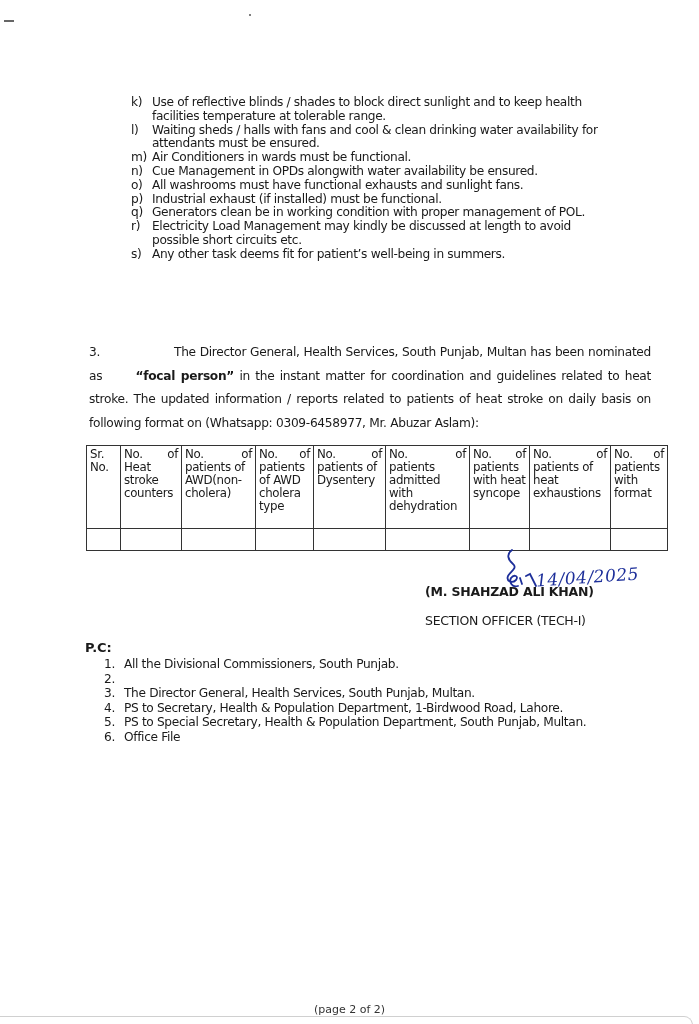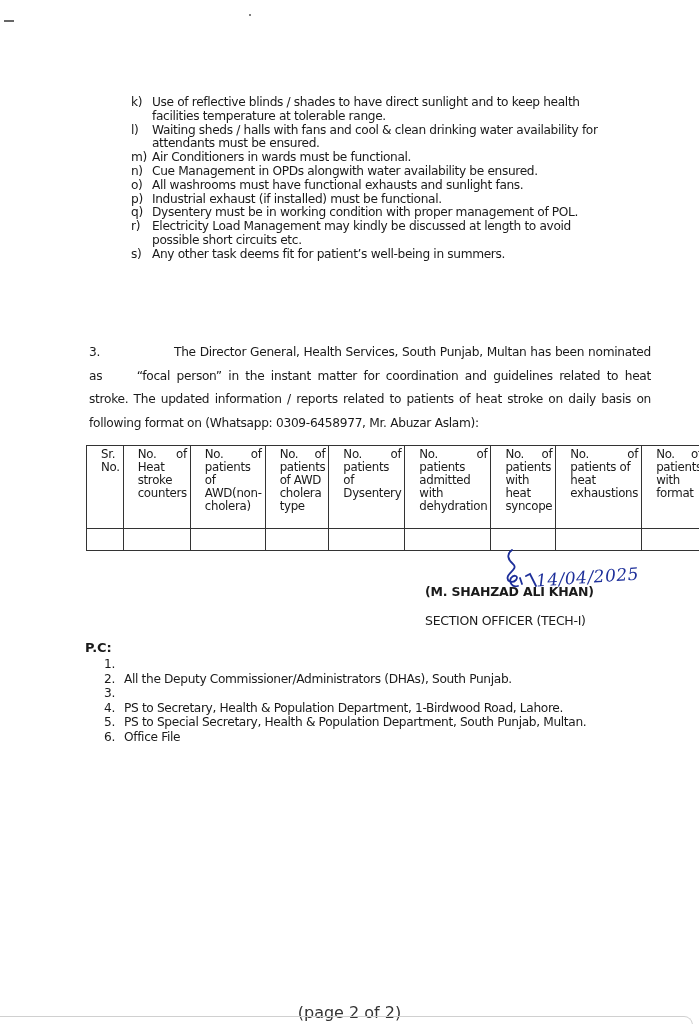--- a/index.html
+++ b/index.html
@@ -10,51 +10,51 @@
   .corner-dash { position: absolute; left: 4px; top: 20px; width: 10px; height: 2px; background: #666; }
   .speck { position: absolute; left: 249px; top: 14px; width: 2px; height: 2px; background: #555; border-radius: 1px; }
 
   .list { position: absolute; left: 131px; top: 96px; width: 480px; font-size: 12.2px; line-height: 13.8px; letter-spacing: -0.35px; }
   .list .item { display: flex; }
   .list .lbl { width: 21px; flex: none; }
   .list .txt { flex: 1; }
 
   .para { position: absolute; left: 89px; top: 341px; width: 562px; font-size: 12.2px; line-height: 23.7px; letter-spacing: -0.3px; text-align: justify; }
   .para .num { display: inline-block; width: 85px; }
-  .para b { font-weight: normal; margin-left: 28px; }
+  .para b { font-weight: bold; margin-left: 28px; }
 
   table.fmt { position: absolute; left: 86px; top: 445px; border-collapse: collapse; font-size: 11.8px; line-height: 13px; letter-spacing: -0.3px; }
-  table.fmt td { border: 1px solid #333; vertical-align: top; padding: 2px 3px 1px 14px; }
+  table.fmt td { border: 1px solid #333; vertical-align: top; padding: 2px 3px 1px 3px; }
   table.fmt tr.hdr td { height: 79px; }
   table.fmt tr.blank td { height: 18px; }
   .jtop { display: flex; justify-content: space-between; }
 
   .sig-scribble { position: absolute; left: 500px; top: 548px; width: 40px; height: 45px; }
   .sig-date { position: absolute; left: 536px; top: 567px; font-family: "DejaVu Serif", serif; font-style: italic; font-size: 17px; color: #1d2f9a; letter-spacing: 0.5px; transform: rotate(-4deg); }
   .sig-name { position: absolute; left: 425px; top: 584px; font-size: 12.5px; font-weight: bold; letter-spacing: -0.2px; }
   .sig-title { position: absolute; left: 425px; top: 613px; font-size: 12.5px; letter-spacing: -0.3px; text-align: right; }
 
   .pc-head { position: absolute; left: 85px; top: 640px; font-size: 13px; font-weight: bold; }
   .pc-list { position: absolute; left: 104px; top: 657px; font-size: 12.2px; line-height: 14.5px; letter-spacing: -0.35px; }
   .pc-list .item { display: flex; }
   .pc-list .n { width: 20px; flex: none; }
 
-  .footer { position: absolute; left: 0; right: 0; top: 1003px; text-align: center; font-size: 16px; color: #333; }
+  .footer { position: absolute; left: 0; right: 0; top: 1003px; text-align: center; font-size: 11px; color: #333; }
   .footer-line { position: absolute; left: 0; right: 6px; top: 1016px; height: 8px; border-top: 1px solid #d0d0d0; border-right: 1px solid #d0d0d0; border-top-right-radius: 10px; }
 </style>
 </head>
 <body>
 
 <div class="corner-dash"></div>
 <div class="speck"></div>
 
 <div class="list">
   <div class="item">
       <span class="lbl">k)</span>
-      <span class="txt">Use of reflective blinds / shades to have direct sunlight and to keep health facilities temperature at tolerable range.</span>
+      <span class="txt">Use of reflective blinds / shades to block direct sunlight and to keep health facilities temperature at tolerable range.</span>
     </div>
   <div class="item">
       <span class="lbl">l)</span>
       <span class="txt">Waiting sheds / halls with fans and cool &amp; clean drinking water availability for attendants must be ensured.</span>
     </div>
   <div class="item">
       <span class="lbl">m)</span>
       <span class="txt">Air Conditioners in wards must be functional.</span>
     </div>
   <div class="item">
@@ -64,21 +64,21 @@
   <div class="item">
       <span class="lbl">o)</span>
       <span class="txt">All washrooms must have functional exhausts and sunlight fans.</span>
     </div>
   <div class="item">
       <span class="lbl">p)</span>
       <span class="txt">Industrial exhaust (if installed) must be functional.</span>
     </div>
   <div class="item">
       <span class="lbl">q)</span>
-      <span class="txt">Dysentery must be in working condition with proper management of POL.</span>
+      <span class="txt">Generators clean be in working condition with proper management of POL.</span>
     </div>
   <div class="item">
       <span class="lbl">r)</span>
       <span class="txt">Electricity Load Management may kindly be discussed at length to avoid possible short circuits etc.</span>
     </div>
   <div class="item">
       <span class="lbl">s)</span>
       <span class="txt">Any other task deems fit for patient’s well-being in summers.</span>
     </div>
 </div>
@@ -169,27 +169,28 @@
   <path d="M12 2 C6 6, 8 12, 13 16 C18 20, 10 24, 8 28 C6 33, 12 36, 16 32 C19 28, 14 26, 11 30 C9 34, 12 40, 18 38 M20 30 L22 36 M26 28 L30 26 L36 38" fill="none" stroke="#1d2f9a" stroke-width="1.8" stroke-linecap="round"></path>
 </svg>
 <div class="sig-date">14/04/2025</div>
 <div class="sig-name">(M. SHAHZAD ALI KHAN)</div>
 <div class="sig-title">SECTION OFFICER (TECH-I)</div>
 
 <div class="pc-head">P.C:</div>
 <div class="pc-list">
   <div class="item">
       <span class="n">1.</span>
+      <span>All the Divisional Commissioners, South Punjab.</span>
     </div>
   <div class="item">
       <span class="n">2.</span>
-      <span>All the Deputy Commissioner/Administrators (DHAs), South Punjab.</span>
     </div>
   <div class="item">
       <span class="n">3.</span>
+      <span>The Director General, Health Services, South Punjab, Multan.</span>
     </div>
   <div class="item">
       <span class="n">4.</span>
       <span>PS to Secretary, Health &amp; Population Department, 1-Birdwood Road, Lahore.</span>
     </div>
   <div class="item">
       <span class="n">5.</span>
       <span>PS to Special Secretary, Health &amp; Population Department, South Punjab, Multan.</span>
     </div>
   <div class="item">

